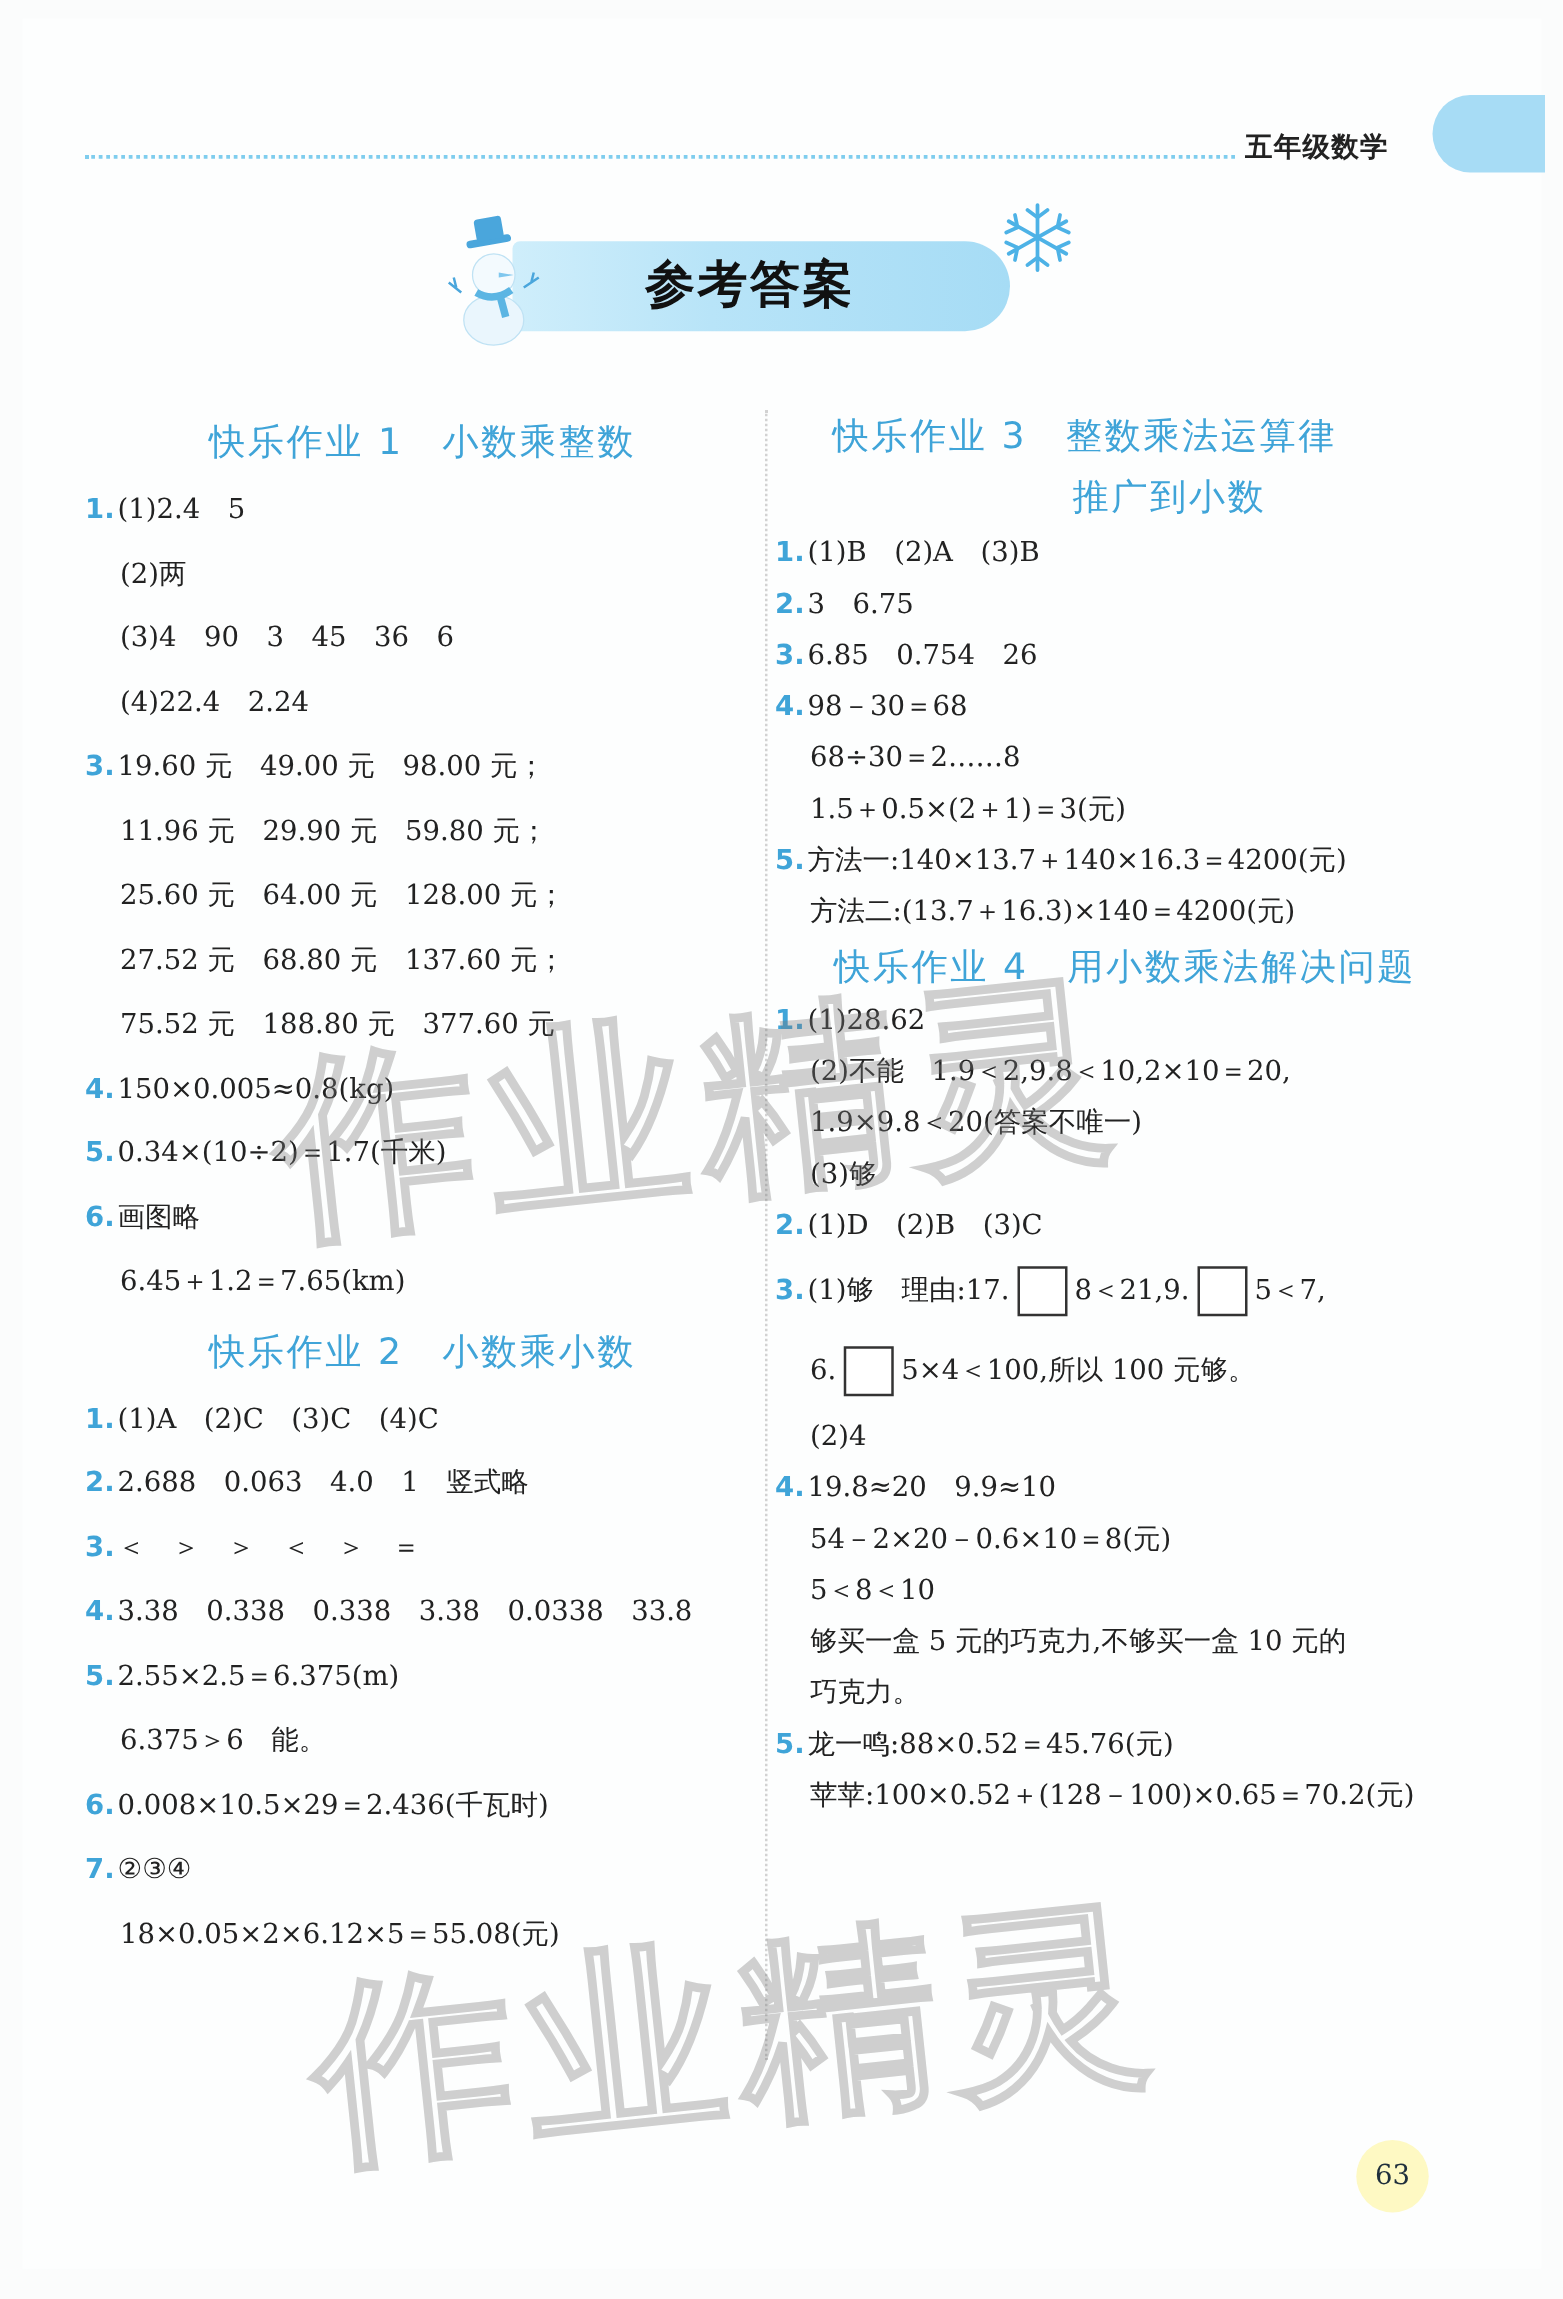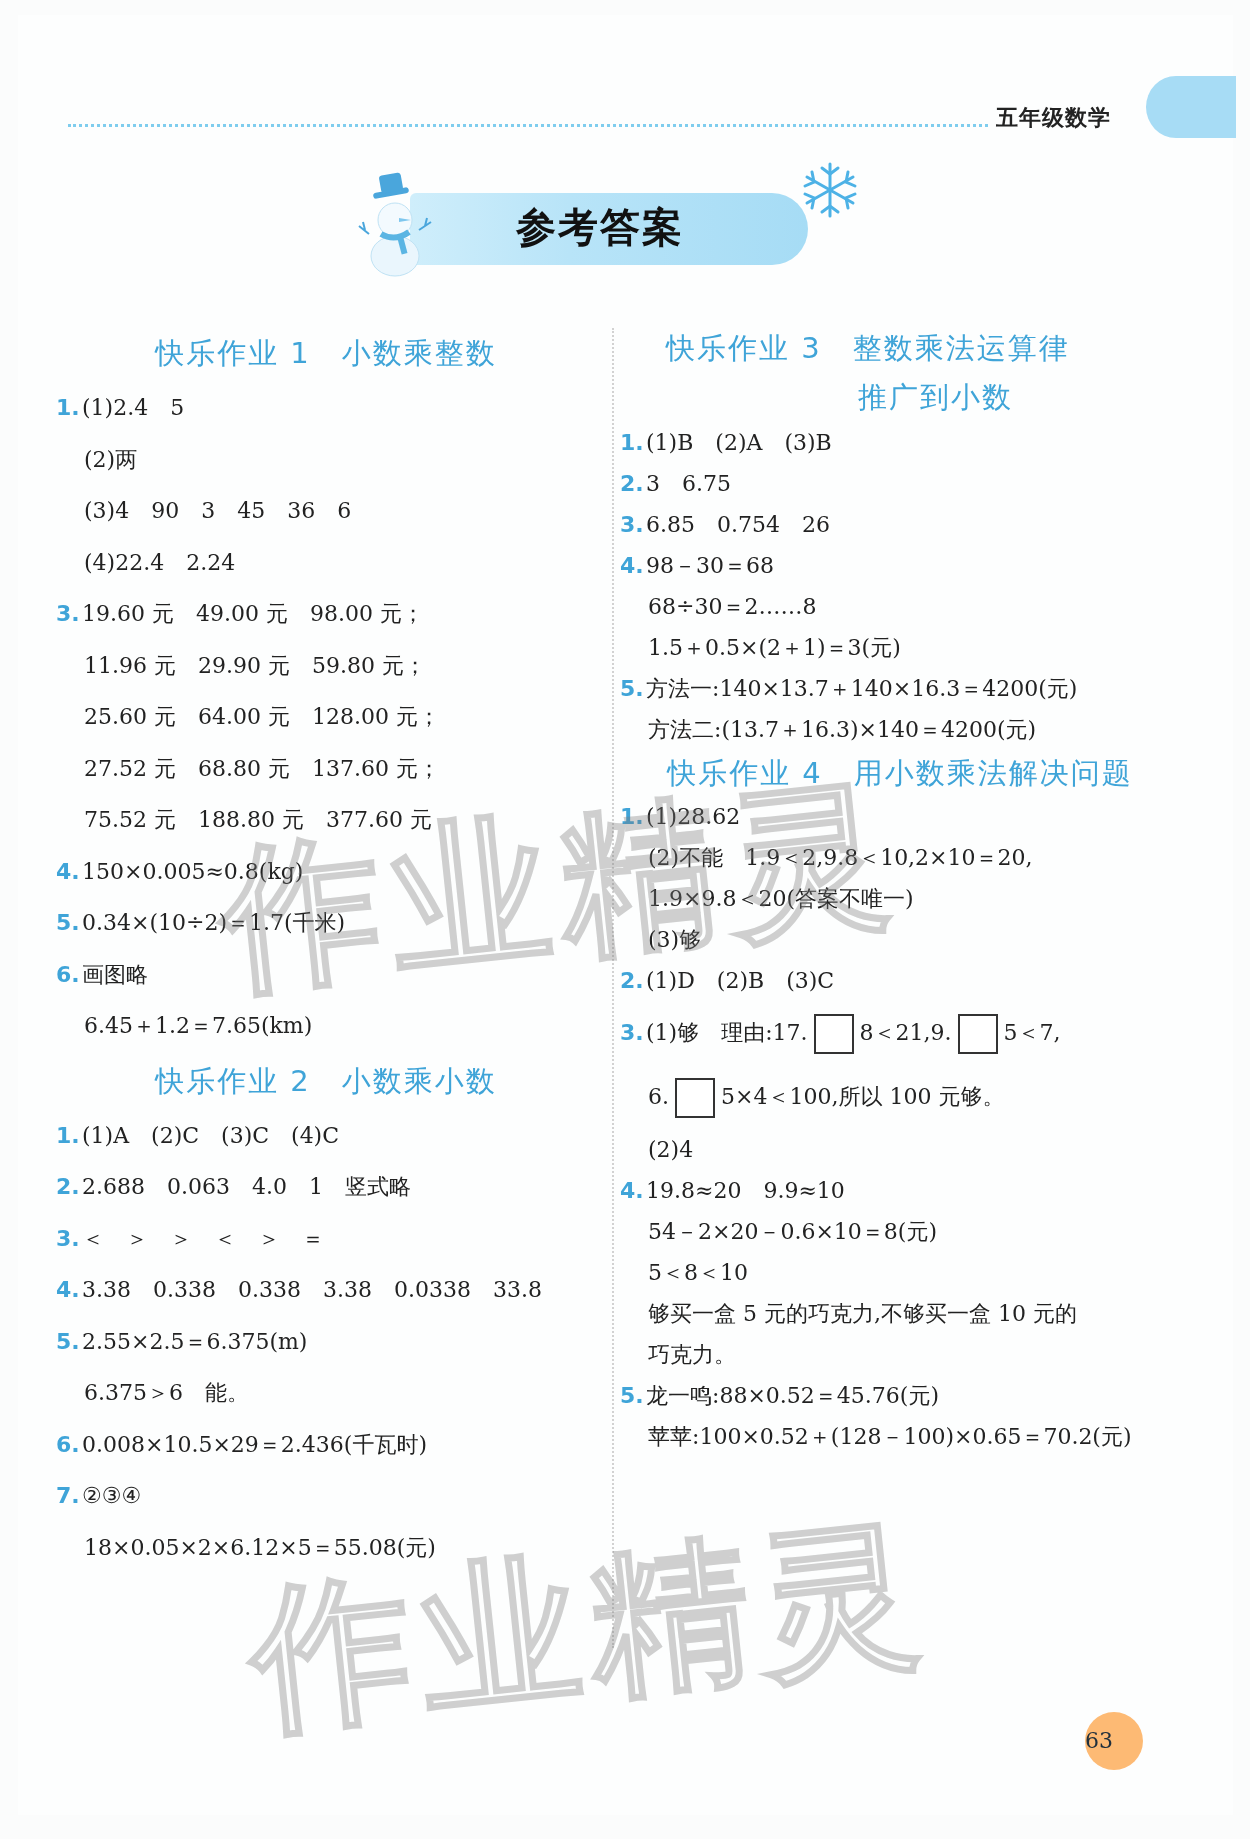--- a/index.html
+++ b/index.html
@@ -42,21 +42,21 @@
       font-size: 40px; font-weight: bold; color: #111; letter-spacing: 2px;
     }
     .snowman { position: absolute; left: 355px; top: 168px; width: 80px; height: 110px; }
     .snowflake { position: absolute; left: 800px; top: 160px; width: 60px; height: 60px; }
     
     .divider {
       position: absolute; left: 612px; top: 328px; width: 0; height: 1320px;
       border-left: 2px dotted #d2d2d2;
     }
     .col { position: absolute; }
-    .col-left { left: 56px; top: 330px; width: 540px; }
+    .col-left { left: 68px; top: 330px; width: 540px; }
     .col-right { left: 620px; top: 325px; width: 560px; }
     .section-title {
       font-family: "DejaVu Sans", "Liberation Sans", sans-serif;
       color: #3fa4d8; font-size: 29px; letter-spacing: 2px;
       text-align: center; line-height: 46px; height: 46px;
       white-space: pre;
     }
     .line {
       font-size: 22px; line-height: 51.5px; height: 51.5px;
       white-space: pre; position: relative;
@@ -68,22 +68,22 @@
     }
     .indent { padding-left: 28px; }
     .blank-box {
       display: inline-block; width: 40px; height: 40px;
       border: 2px solid #333; vertical-align: middle; margin: 0 6px;
       box-sizing: border-box; background: #fff;
     }
     .tall { line-height: 64px; height: 64px; }
     .page-number {
       position: absolute; left: 1085px; top: 1712px; width: 58px; height: 58px;
-      border-radius: 50%; background: #fdba74;
-      font-size: 22px; color: #1f2f3c; line-height: 58px;
+      border-radius: 50%; background: #fef9c3;
+      font-size: 22px; color: #1f2f3c; text-align: center; line-height: 58px;
     }
     .watermark {
       position: absolute; font-family: "DejaVu Sans", "Liberation Sans", sans-serif;
       font-size: 160px; font-weight: bold; color: transparent;
       -webkit-text-stroke: 2px rgba(120,120,120,0.35);
       transform: rotate(-6deg); letter-spacing: 10px; pointer-events: none;
     }
   </style>
 </head>
 <body>

